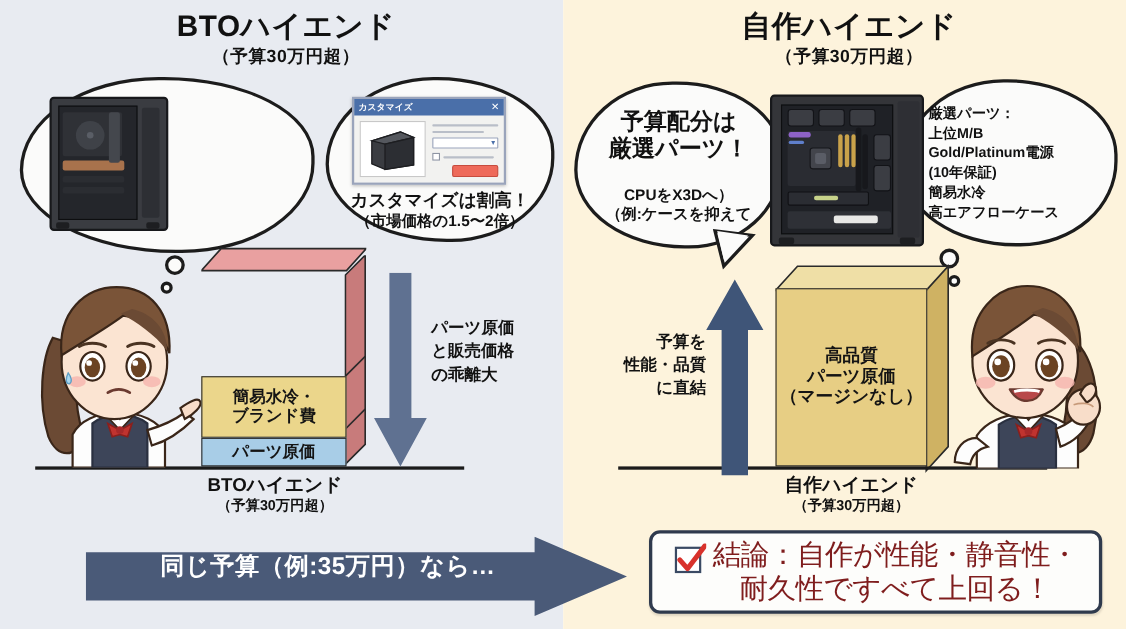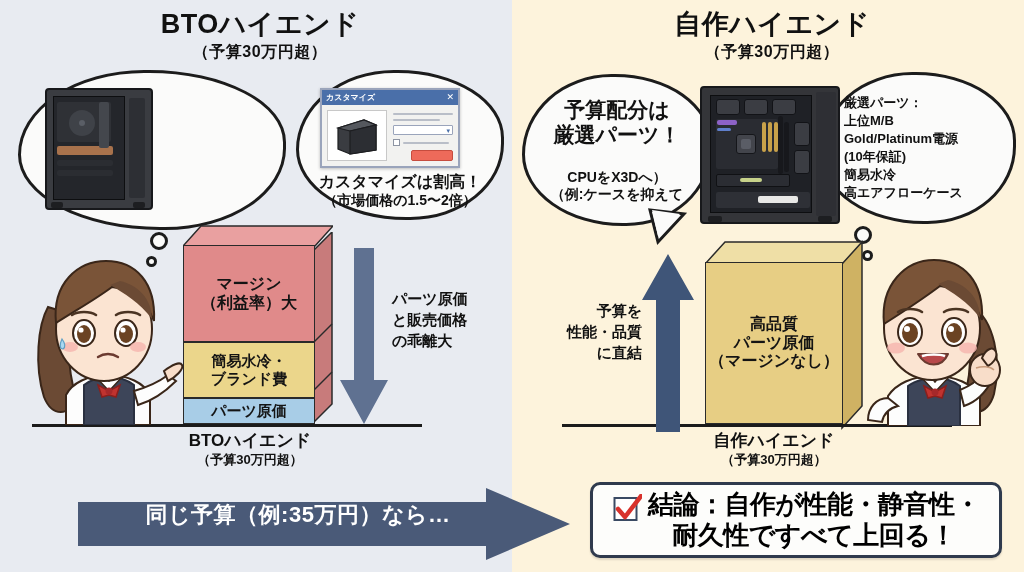--- a/index.html
+++ b/index.html
@@ -105,21 +105,21 @@
     color: #ffffff; font-size: 22px; font-weight: 700; letter-spacing: .5px;
     text-align: center; line-height: 30px;
   }
   #conclusion-box {
     position: absolute; left: 590px; top: 482px; width: 412px; height: 76px;
     background: #fdfdfb; border: 3px solid #2f3a4d; border-radius: 10px;
     display: flex; align-items: center; justify-content: center; gap: 6px;
     box-shadow: 0 2px 2px rgba(0,0,0,.12);
   }
   #conclusion-text {
-    font-size: 26px; font-weight: 700; color: #000000; line-height: 31px;
+    font-size: 26px; font-weight: 400; color: #7f1d1d; line-height: 31px;
     text-align: center; white-space: pre-line; letter-spacing: -.5px;
   }
   #check-icon { flex: 0 0 auto; margin-top: -22px; }
 
   
   .chara { position: absolute; }
 </style>
 </head>
 <body>
 
@@ -198,24 +198,20 @@
       <polygon points="0,22 18,2 150,2 132,22" fill="#e9a0a0" stroke="#2a2a2a" stroke-width="1.5"></polygon>
     </svg>
   </div>
 
   <svg width="24" height="200" viewBox="0 0 24 200" style="position:absolute; left:313px; top:232px;">
     <polygon points="1,190 19,172 19,0 1,18" fill="#c87b7b" stroke="#2a2a2a" stroke-width="1.5"></polygon>
     <line x1="1" y1="110" x2="19" y2="92" stroke="#2a2a2a" stroke-width="1.5"></line>
     <line x1="1" y1="158" x2="19" y2="140" stroke="#2a2a2a" stroke-width="1.5"></line>
   </svg>
 
-  <div class="bar-seg" style="left:183px; top:245px; width:132px; height:97px; background:#e08a8a; font-size:16px;">
-    <span style="white-space:pre-line">マージン
-（利益率）大</span>
-  </div>
   <div class="bar-seg" style="left:183px; top:342px; width:132px; height:56px; background:#ebd68b; font-size:15px;">
     <span style="white-space:pre-line">簡易水冷・
 ブランド費</span>
   </div>
   <div class="bar-seg" style="left:183px; top:398px; width:132px; height:26px; background:#a8cde7; font-size:15px;">
     <span>パーツ原価</span>
   </div>
 
   <div class="baseline" style="left:32px; top:424px; width:390px;"></div>
 

